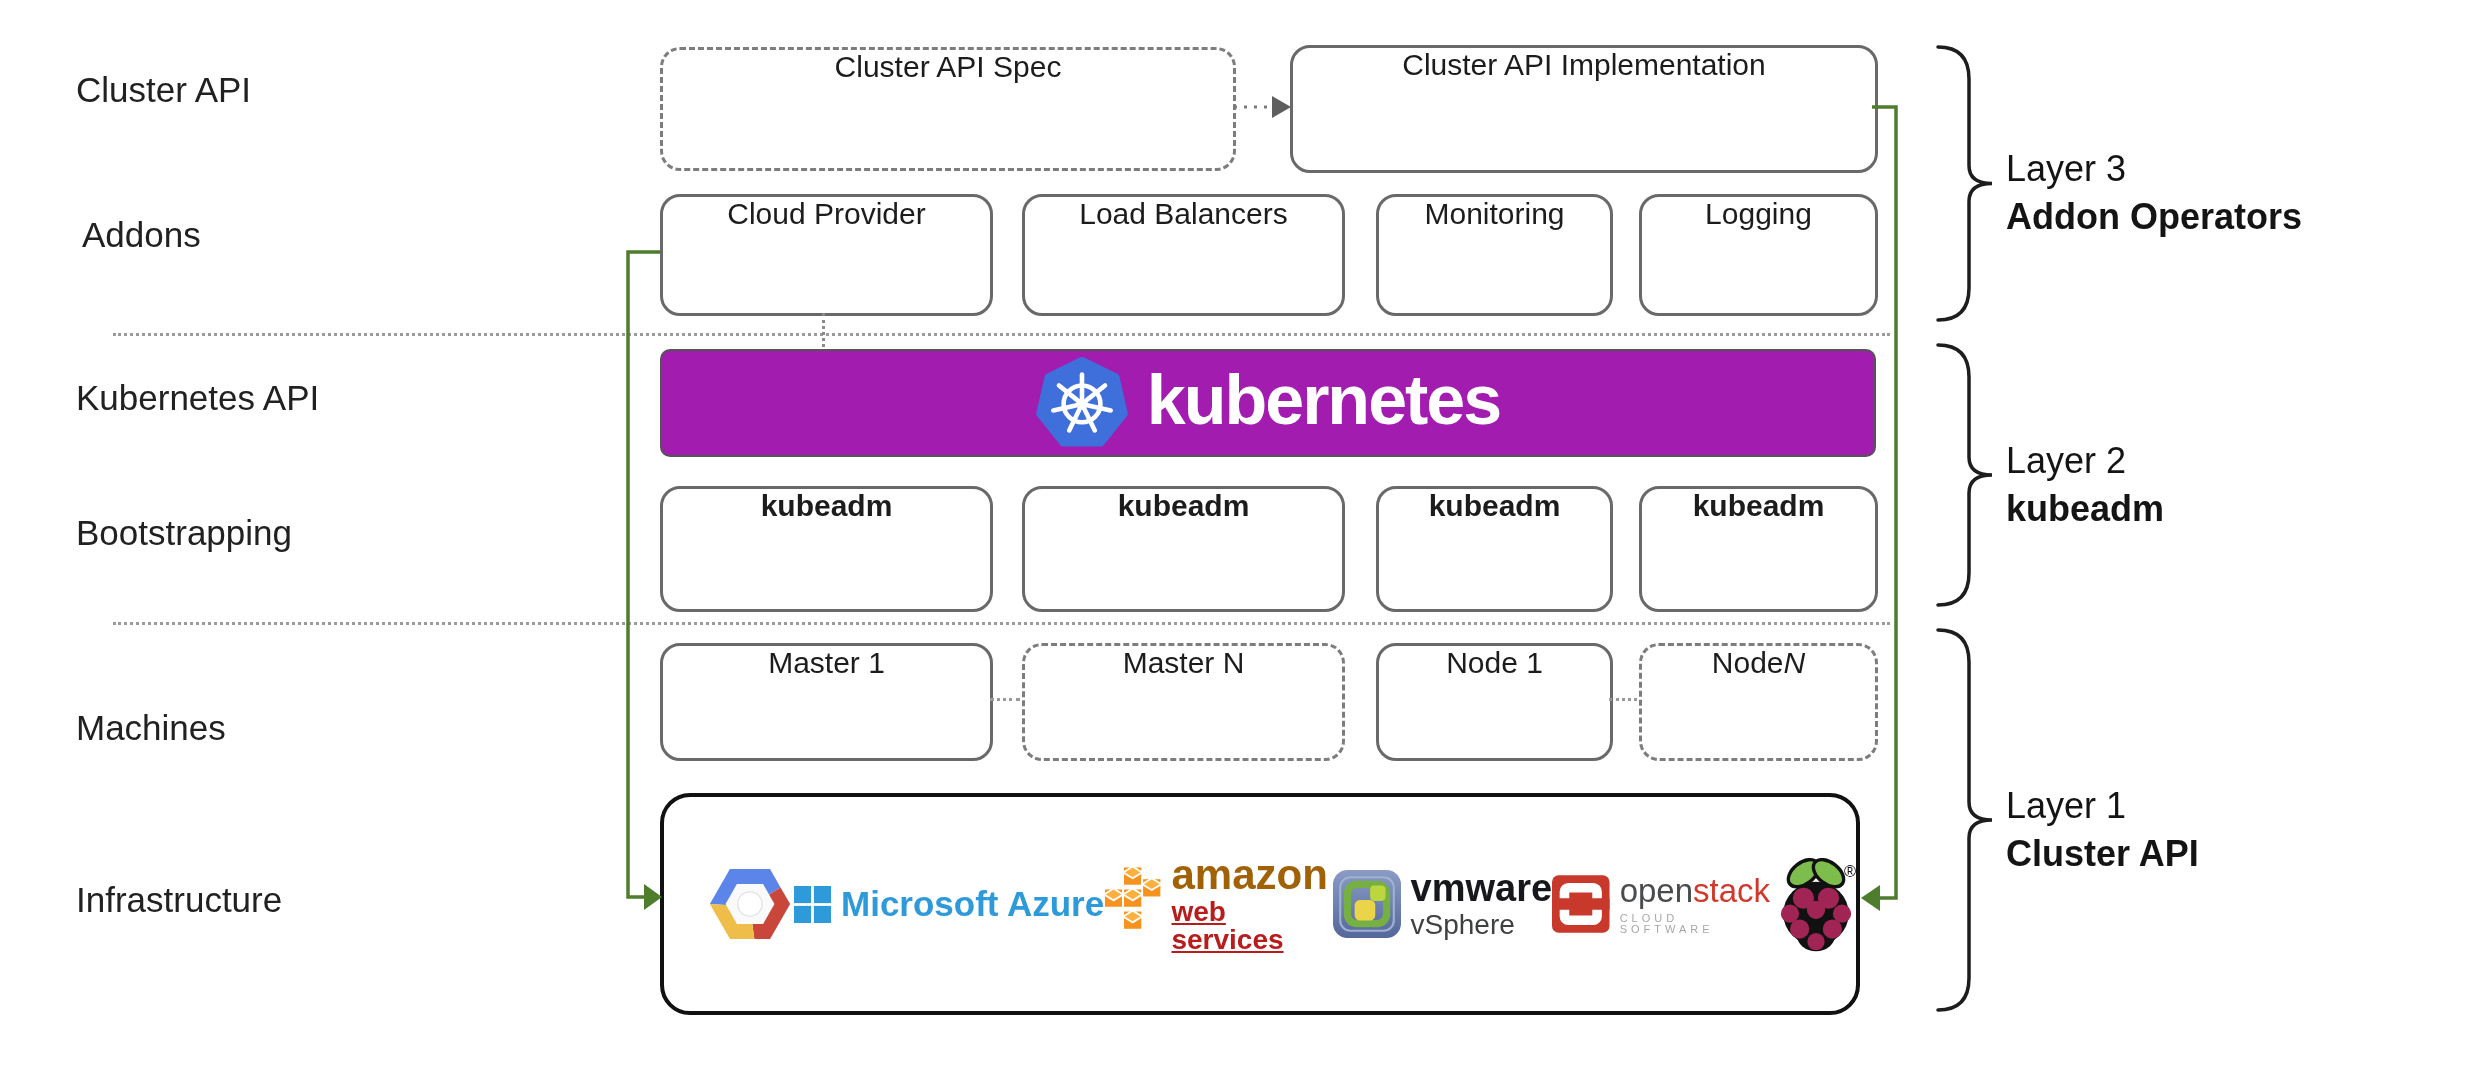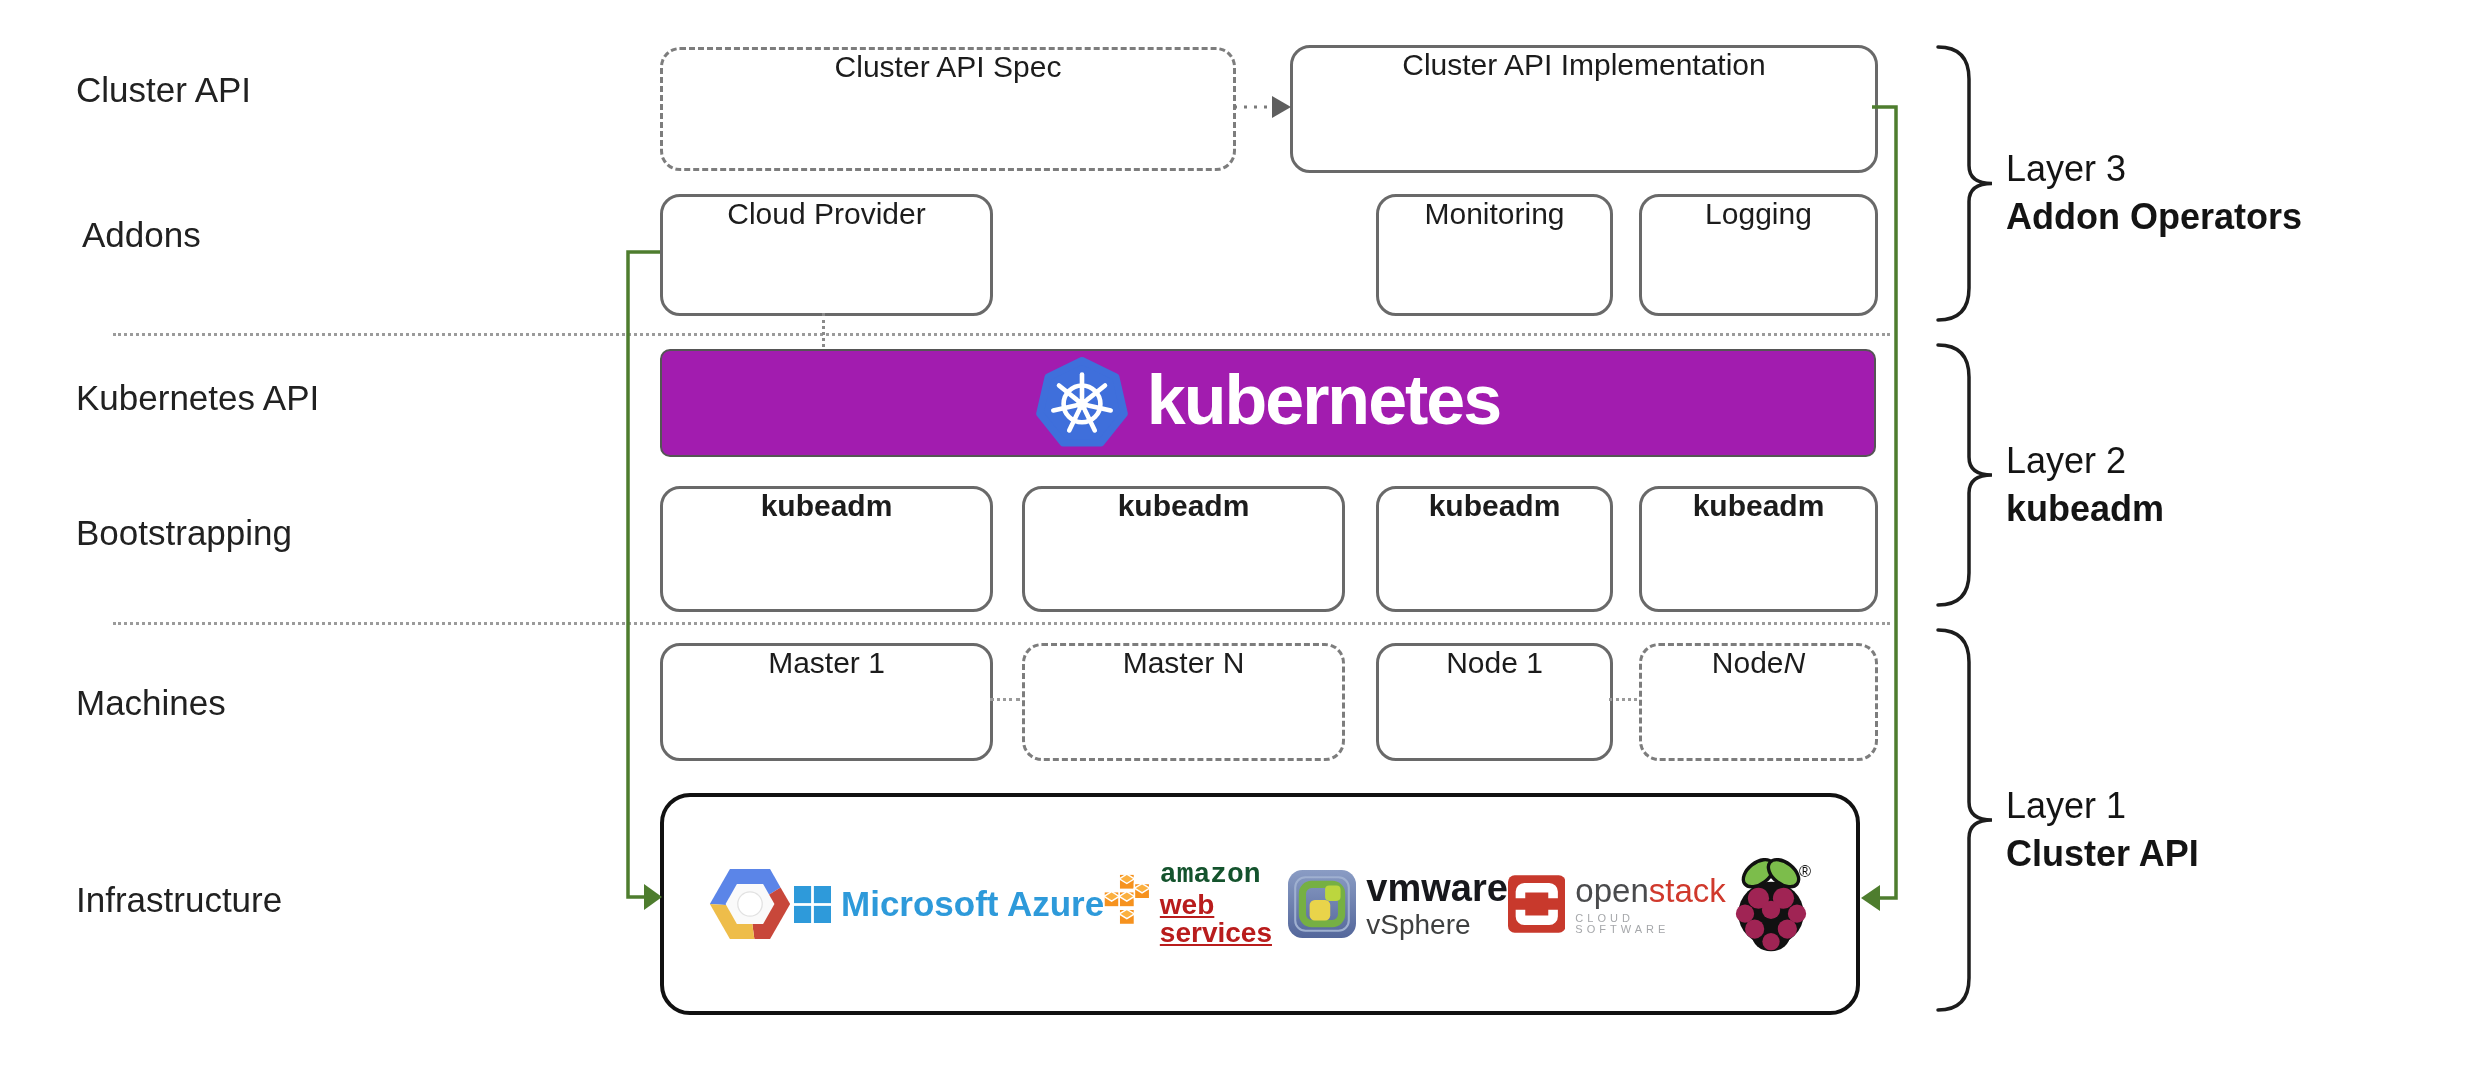--- a/index.html
+++ b/index.html
@@ -31,21 +31,21 @@
   }
   .infra{
     position:absolute;left:660px;top:793px;width:1200px;height:222px;
     background:#fff;border:4px solid #111;border-radius:30px;
     display:flex;align-items:center;justify-content:space-between;
     padding:0 55px 0 42px;box-sizing:border-box;
   }
   .provider{display:flex;align-items:center;gap:10px;}
   .azure-text{font-size:35px;font-weight:600;color:#2e9ada;white-space:nowrap;}
   .aws-text{display:flex;flex-direction:column;line-height:1;}
-  .aws-amazon{font-size:28px;font-weight:bold;color:#14532d;font-family:Liberation Mono, monospace;}
+  .aws-amazon{font-size:42px;font-weight:bold;color:#a16207;}
   .aws-web{font-size:28px;font-weight:bold;color:#b91c1c;margin-top:2px;text-decoration:underline;}
   .vm-text{display:flex;flex-direction:column;line-height:1;}
   .vm-word{font-size:38px;font-weight:bold;color:#17181c;}
   .vm-sphere{font-size:28px;font-weight:400;color:#3f4040;margin-top:4px;}
   .os-text{display:flex;flex-direction:column;line-height:1;}
   .os-word{font-size:33px;font-weight:500;}
   .os-open{color:#4a4b4d;}
   .os-stack{color:#d0392c;}
   .os-sub{font-size:11px;letter-spacing:4px;color:#a5a7aa;margin-top:6px;}
   .layer-label{
@@ -58,35 +58,38 @@
 </style>
 </head>
 <body>
 
 <div class="canvas">
 
   <div class="side-label" style="top:90px">Cluster API</div>
   <div class="side-label" style="top:235px;left:82px">Addons</div>
   <div class="side-label" style="top:398px">Kubernetes API</div>
   <div class="side-label" style="top:533px">Bootstrapping</div>
-  <div class="side-label" style="top:703px">Machines</div>
+  <div class="side-label" style="top:728px">Machines</div>
   <div class="side-label" style="top:900px">Infrastructure</div>
 
   <div class="sep" style="top:333px"></div>
   <div class="sep" style="top:622px"></div>
 
   <div class="box dashed" style="left:660px;top:47px;width:570px;height:118px">
     <span>Cluster API Spec</span>
   </div>
   <div class="box" style="left:1290px;top:45px;width:582px;height:122px">
     <span>Cluster API Implementation</span>
   </div>
 
   <div class="box" style="left:660px;top:194px;width:327px;height:116px">
     <span>Cloud Provider</span>
+  </div>
+  <div class="box" style="left:1022px;top:194px;width:317px;height:116px">
+    <span>Load Balancers</span>
   </div>
   <div class="box" style="left:1376px;top:194px;width:231px;height:116px">
     <span>Monitoring</span>
   </div>
   <div class="box" style="left:1639px;top:194px;width:233px;height:116px">
     <span>Logging</span>
   </div>
 
   <div class="vdrop" style="left:822px;top:313px;height:34px"></div>
 

